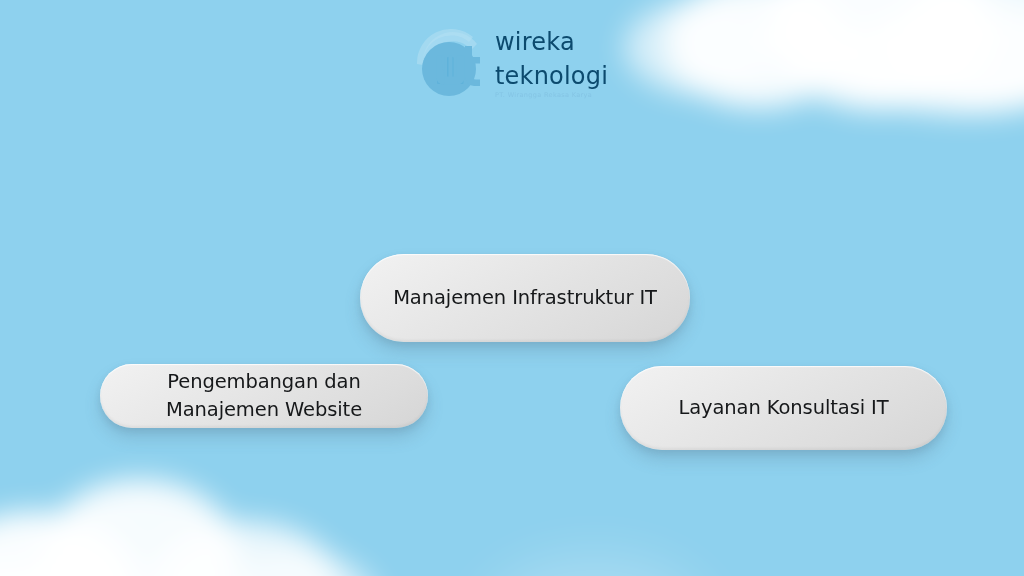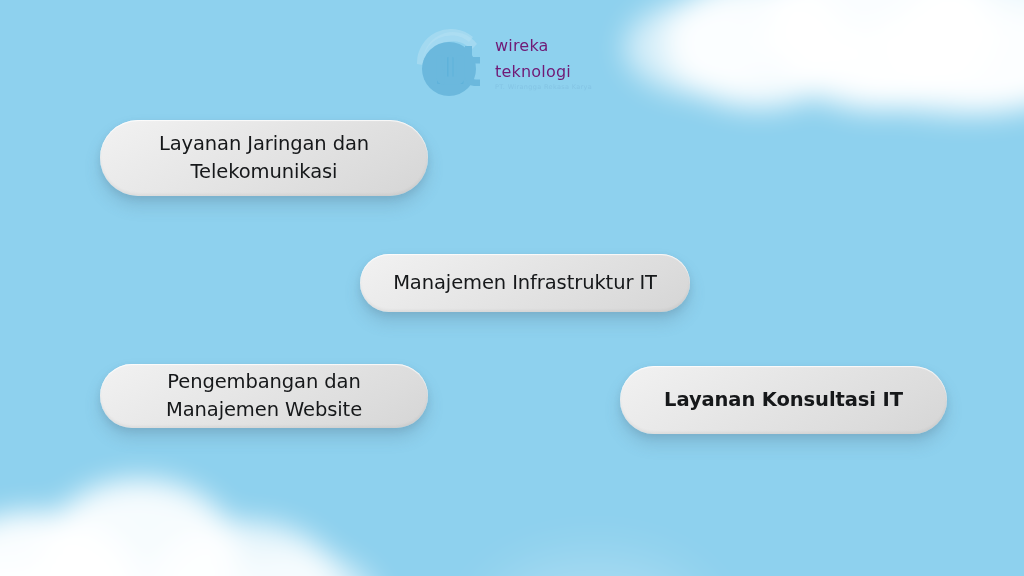--- a/index.html
+++ b/index.html
@@ -72,23 +72,23 @@
   }
   #logo-words {
     display: flex;
     flex-direction: column;
     justify-content: center;
     line-height: 1;
     padding-top: 2px;
   }
   .logo-line {
     font-family: "DejaVu Sans", sans-serif;
-    font-size: 16px;
+    font-size: 24px;
     letter-spacing: .2px;
-    color: #701a75;
+    color: #0c4a6e;
     font-weight: 400;
   }
   #logo-line2 { margin-top: 10px; }
   #logo-tagline {
     font-family: "DejaVu Sans", sans-serif;
     font-size: 6.5px;
     letter-spacing: .35px;
     color: #84c4e4;
     margin-top: 4px;
     white-space: nowrap;
@@ -115,23 +115,23 @@
     font-family: "DejaVu Sans", sans-serif;
     font-size: 19.5px;
     line-height: 1.42;
     color: #16181a;
     letter-spacing: -0.1px;
     white-space: pre-line;
   }
 
   #pill-jaringan      { left: 100px; top: 120px; width: 328px; height: 76px; }
   #pill-pelatihan     { left: 618px; top: 130px; width: 328px; height: 76px; }
-  #pill-infrastruktur { left: 360px; top: 254px; width: 330px; height: 58px; }
+  #pill-infrastruktur { left: 360px; top: 254px; width: 330px; height: 88px; }
   #pill-website       { left: 100px; top: 364px; width: 328px; height: 64px; }
-  #pill-konsultasi    { left: 620px; top: 366px; width: 327px; height: 68px; font-weight: bold; }
+  #pill-konsultasi    { left: 620px; top: 366px; width: 327px; height: 84px; }
 </style>
 </head>
 <body>
 
 <div id="slide">
 
   <div class="cloud" id="cloud-top-right">
     <div class="puff p1"></div>
     <div class="puff p2"></div>
     <div class="puff p3"></div>
@@ -175,24 +175,20 @@
         <path d="M28 31.5 h-4.5 v22 a7 7 0 0 0 7 7 h1.5 z" fill="#6bb8dd"></path>
       </svg>
     </div>
     <div id="logo-words">
       <div class="logo-line" id="logo-line1">wireka</div>
       <div class="logo-line" id="logo-line2">teknologi</div>
       <div id="logo-tagline">PT. Wirangga Rekasa Karya</div>
     </div>
   </div>
 
-  <div class="pill" id="pill-jaringan">
-    <span class="pill-label">Layanan Jaringan dan
-Telekomunikasi</span>
-  </div>
 
 
   <div class="pill" id="pill-infrastruktur">
     <span class="pill-label">Manajemen Infrastruktur IT</span>
   </div>
 
   <div class="pill" id="pill-website">
     <span class="pill-label">Pengembangan dan
 Manajemen Website</span>
   </div>

